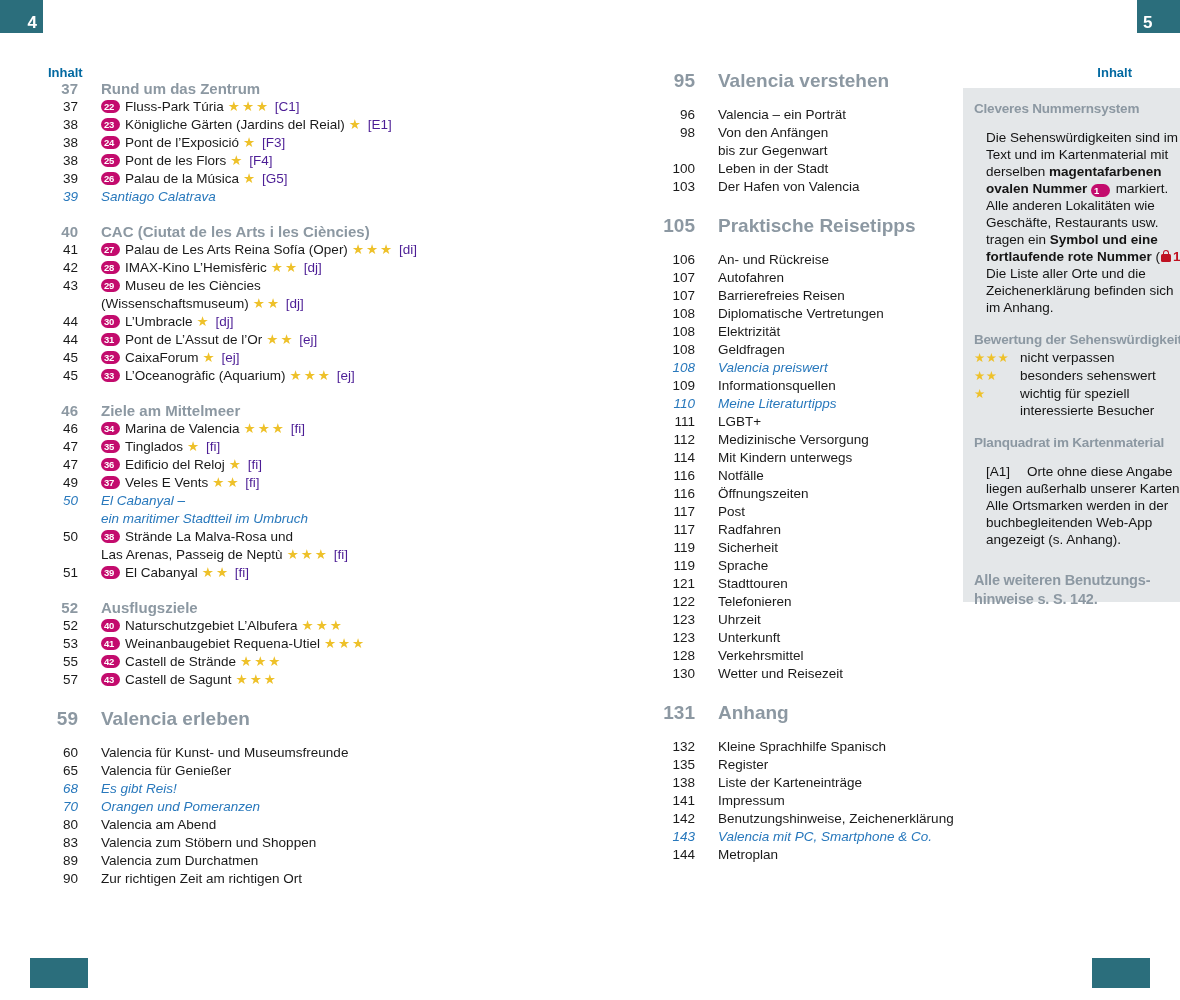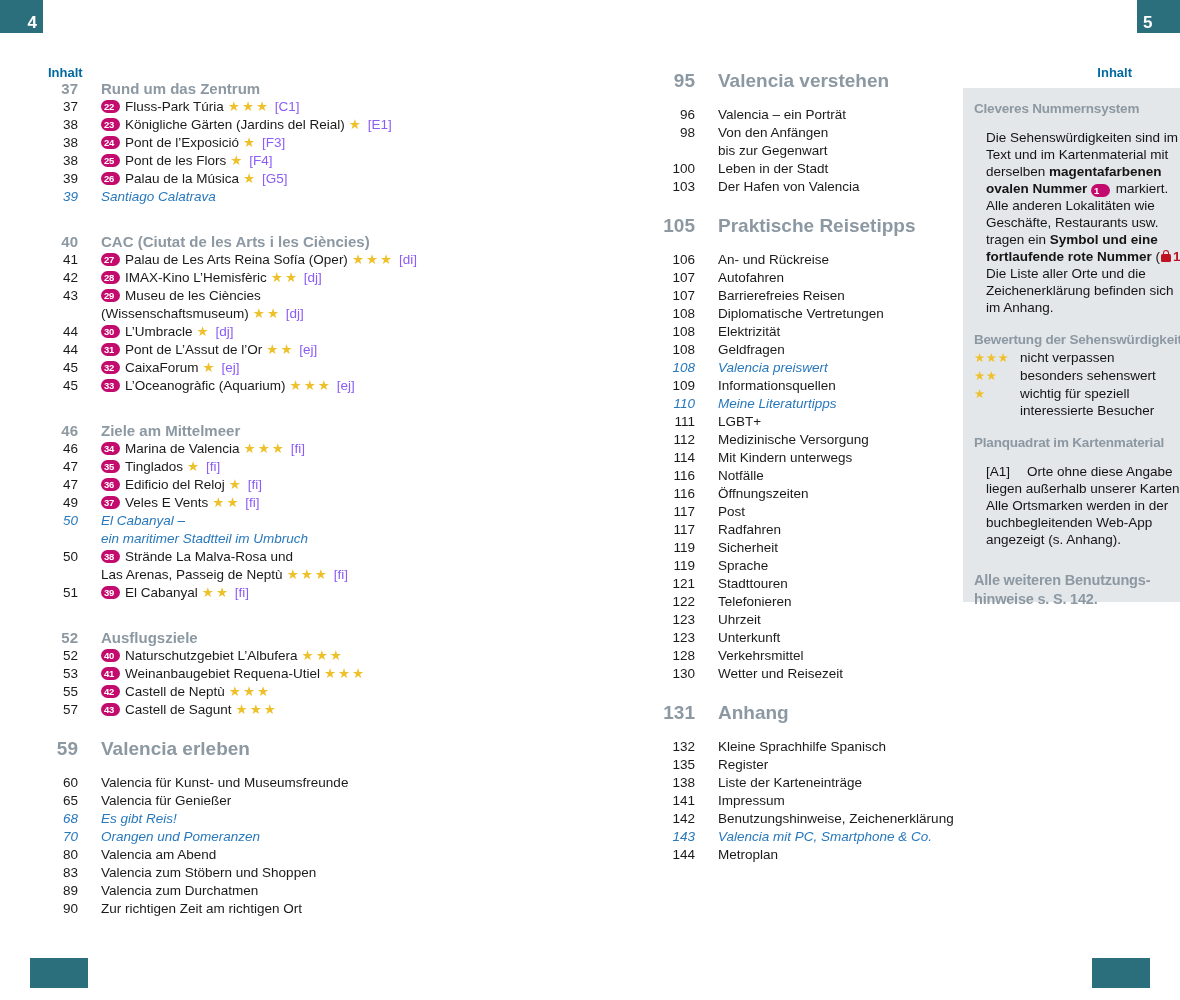--- a/index.html
+++ b/index.html
@@ -16,40 +16,40 @@
   .tabnum{color:#ffffff;font-weight:bold;font-size:17px;line-height:17px;}
   .hdr-label{position:absolute;top:17px;font-weight:bold;font-size:13px;color:#0369a1;margin-top:48px;}
   .hdr-left{left:48px;}
   .hdr-right{right:48px;}
 
   .col{position:absolute;font-size:13.5px;line-height:18px;}
   .col-left{left:0;top:80px;width:618px;}
   .col-mid{left:617px;top:68px;width:560px;}
 
   .block{margin:0;}
-  .block.section{margin-top:27px;}
+  .block.section{margin-top:17px;}
   .block.major{margin-top:17px;}
   .col .block:first-child{margin-top:0;}
 
   .row{display:flex;align-items:baseline;}
   .row .num{width:78px;text-align:right;flex:none;}
   .row .content{margin-left:23px;}
 
   .block.section > .head{font-weight:bold;font-size:15px;color:#8c98a2;line-height:18px;}
   .block.major > .head{font-weight:bold;font-size:19px;color:#8c98a2;line-height:26px;margin-bottom:12px;}
 
   .row.it .num,.row.it .content{color:#2878bc;font-style:italic;}
 
   .badge{
     display:inline-block;background:#c30b6d;color:#ffffff;font-weight:bold;font-style:normal;
     font-size:9.5px;line-height:13px;height:13px;min-width:13px;padding:0 3px;text-align:left;
     border-radius:8px;margin-right:5px;vertical-align:1px;letter-spacing:-0.3px;
   }
   .stars{color:#eec12a;letter-spacing:2px;margin-left:4px;font-style:normal;}
-  .grid{margin-left:1px;color:#8b5cf6;font-style:normal;}
+  .grid{margin-left:1px;color:#4c1d95;font-style:normal;}
 
   .sidebar{
     position:absolute;left:963px;top:88px;width:249px;height:514px;background:#e4e7e9;
     box-sizing:border-box;padding:12px 11px 0 11px;font-size:13.5px;line-height:17px;color:#141414;
   }
   .sb-h{
     color:#8c98a2;font-weight:bold;font-size:13.5px;letter-spacing:-0.2px;
     line-height:17px;margin:0 0 1px 0;
   }
   .sb-h.gap{margin-top:15px;}
@@ -196,21 +196,21 @@
       <div class="row item">
         <span class="num">52</span>
         <span class="content"><span class="badge">40</span><span class="txt">Naturschutzgebiet L’Albufera</span><span class="stars">★★★</span></span>
       </div>
       <div class="row item">
         <span class="num">53</span>
         <span class="content"><span class="badge">41</span><span class="txt">Weinanbaugebiet Requena-Utiel</span><span class="stars">★★★</span></span>
       </div>
       <div class="row item">
         <span class="num">55</span>
-        <span class="content"><span class="badge">42</span><span class="txt">Castell de Neptù</span><span class="stars">★★★</span></span>
+        <span class="content"><span class="badge">42</span><span class="txt">Castell de Strände</span><span class="stars">★★★</span></span>
       </div>
       <div class="row item">
         <span class="num">57</span>
         <span class="content"><span class="badge">43</span><span class="txt">Castell de Sagunt</span><span class="stars">★★★</span></span>
       </div>
     </div>
     <div class="block major">
       <div class="row head">
         <span class="num">59</span>
         <span class="content title">Valencia erleben</span>

